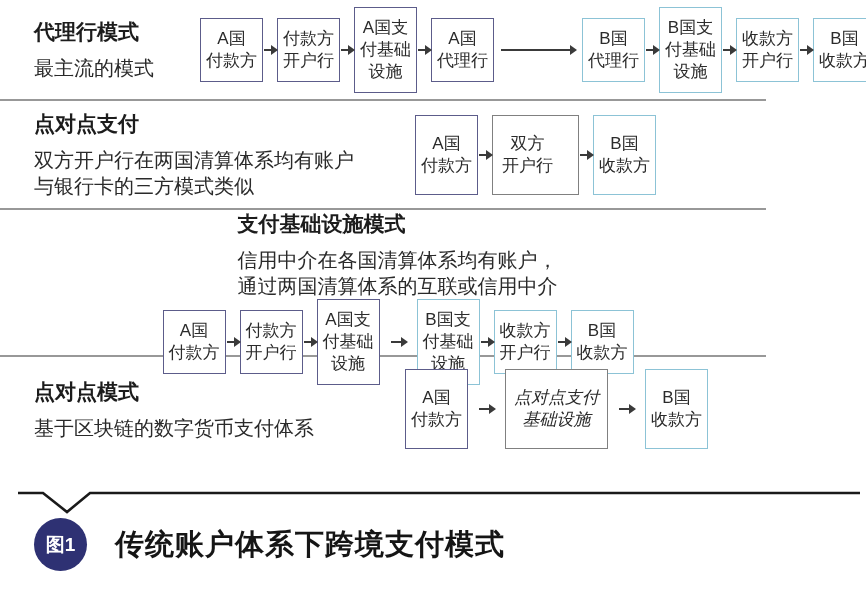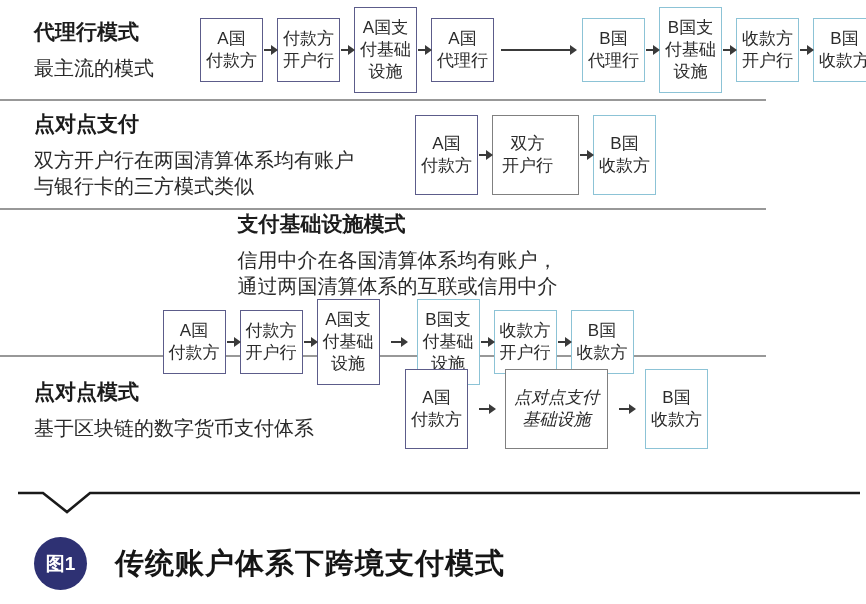--- a/index.html
+++ b/index.html
@@ -45,21 +45,21 @@
   .arrow::after {
     content:""; position:absolute; right:-2px; top:-4px;
     border-left:7px solid #3a3a3a; border-top:5px solid transparent; border-bottom:5px solid transparent;
   }
   .arrow.long   { width:74px; margin:0 7px; }
   .arrow.spaced { width:15px; margin:0 11px; }
   
   #brace { position:absolute; left:0; top:462px; width:866px; height:60px; }
   
   #figure-footer {
-    position:absolute; left:34px; top:537px;
+    position:absolute; left:34px; top:518px;
     display:flex; align-items:center;
   }
   .badge {
     flex:none; width:53px; height:53px; border-radius:50%;
     display:flex; align-items:center; justify-content:center;
     font-size:19px; font-weight:bold;
   }
   .caption { font-size:29px; font-weight:bold; color:#151515; margin-left:28px; letter-spacing:1px;font-family:Liberation Mono, monospace; }
 </style>
 </head>

